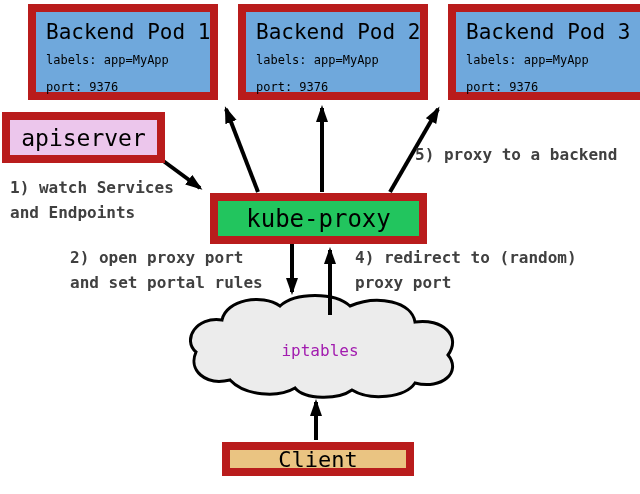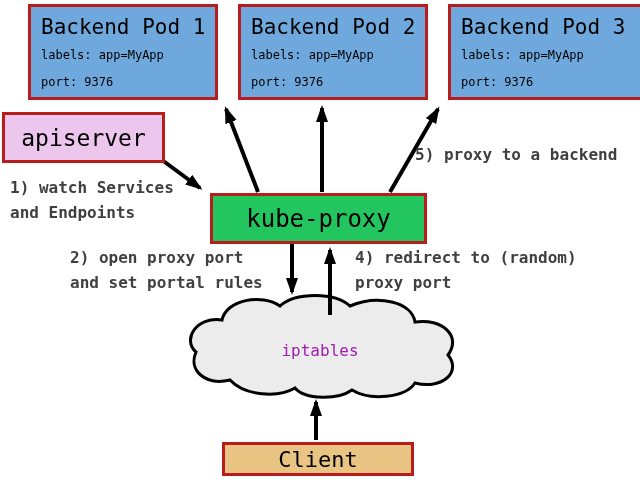--- a/index.html
+++ b/index.html
@@ -5,21 +5,21 @@
   html,body{margin:0;padding:0;background:#fff;}
   .canvas{
     position:relative;
     width:640px;height:494px;
     background:#ffffff;
     font-family:"DejaVu Sans Mono", monospace;
     overflow:hidden;
   }
   .box{
     position:absolute;
-    border:3px solid #b91c1c;
+    border:8px solid #b91c1c;
     box-sizing:border-box;
     color:#000;
   }
   .pod{
     background:#6fa8dc;
     width:190px;height:96px;top:4px;
     padding:5px 10px;
   }
   .pod .pod-title{font-size:21px;line-height:30px;white-space:nowrap;}
   .pod .pod-line{font-size:12px;line-height:27px;white-space:nowrap;}

